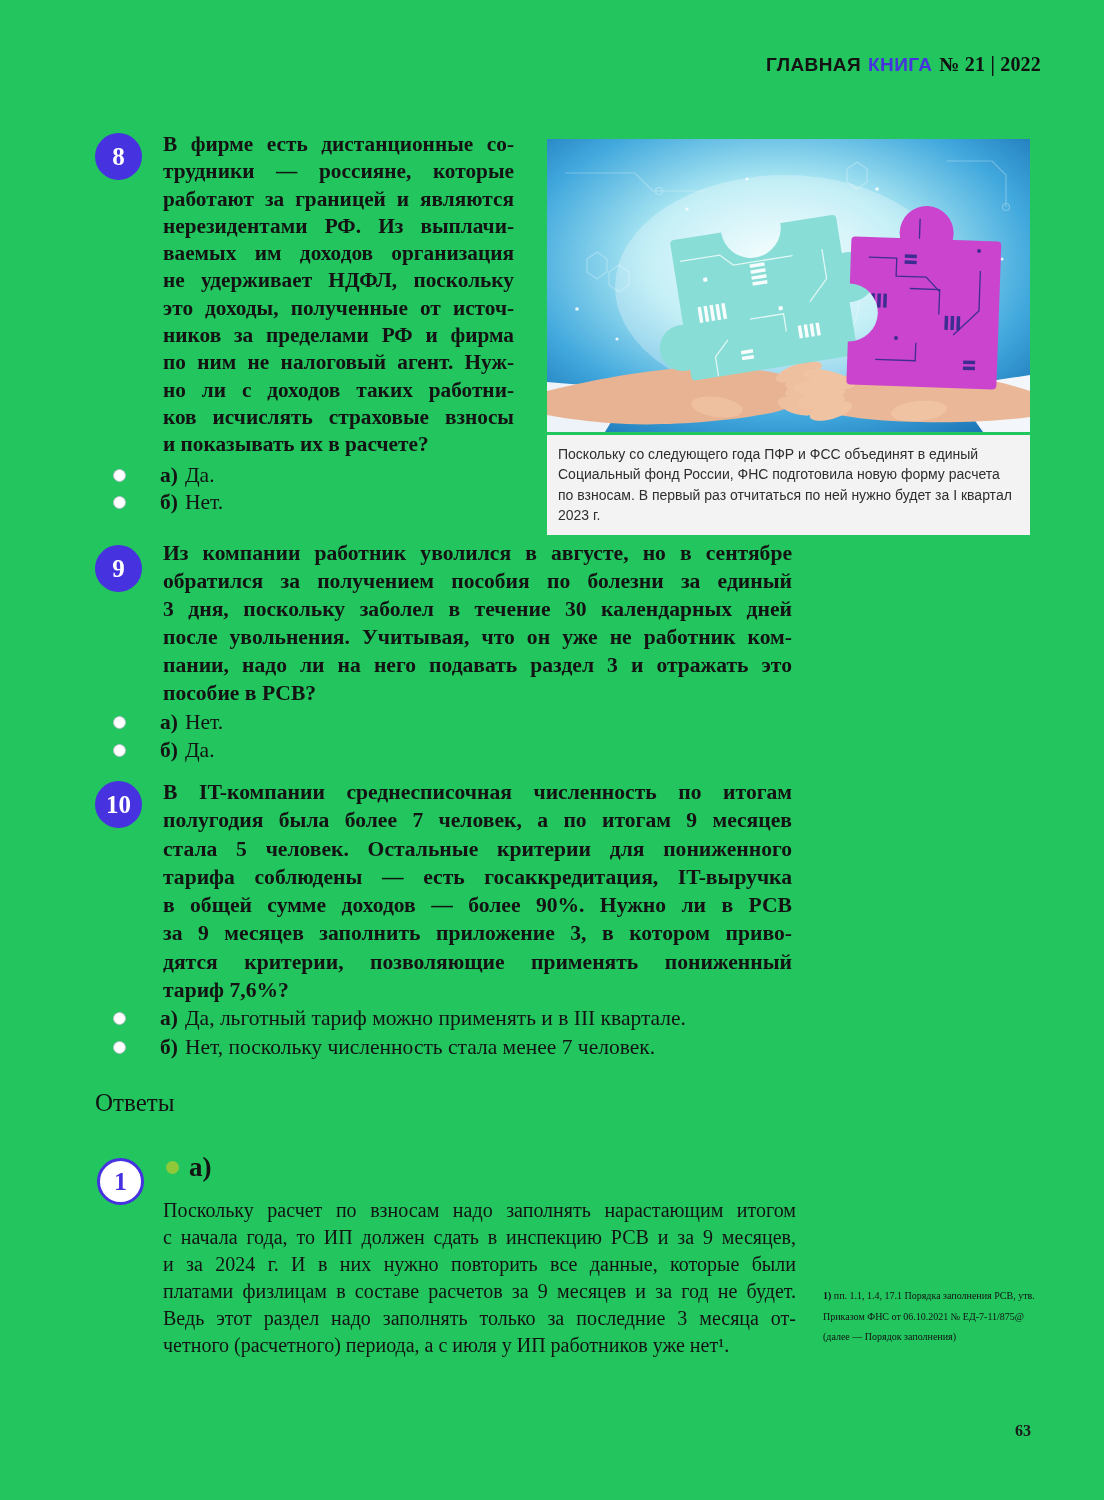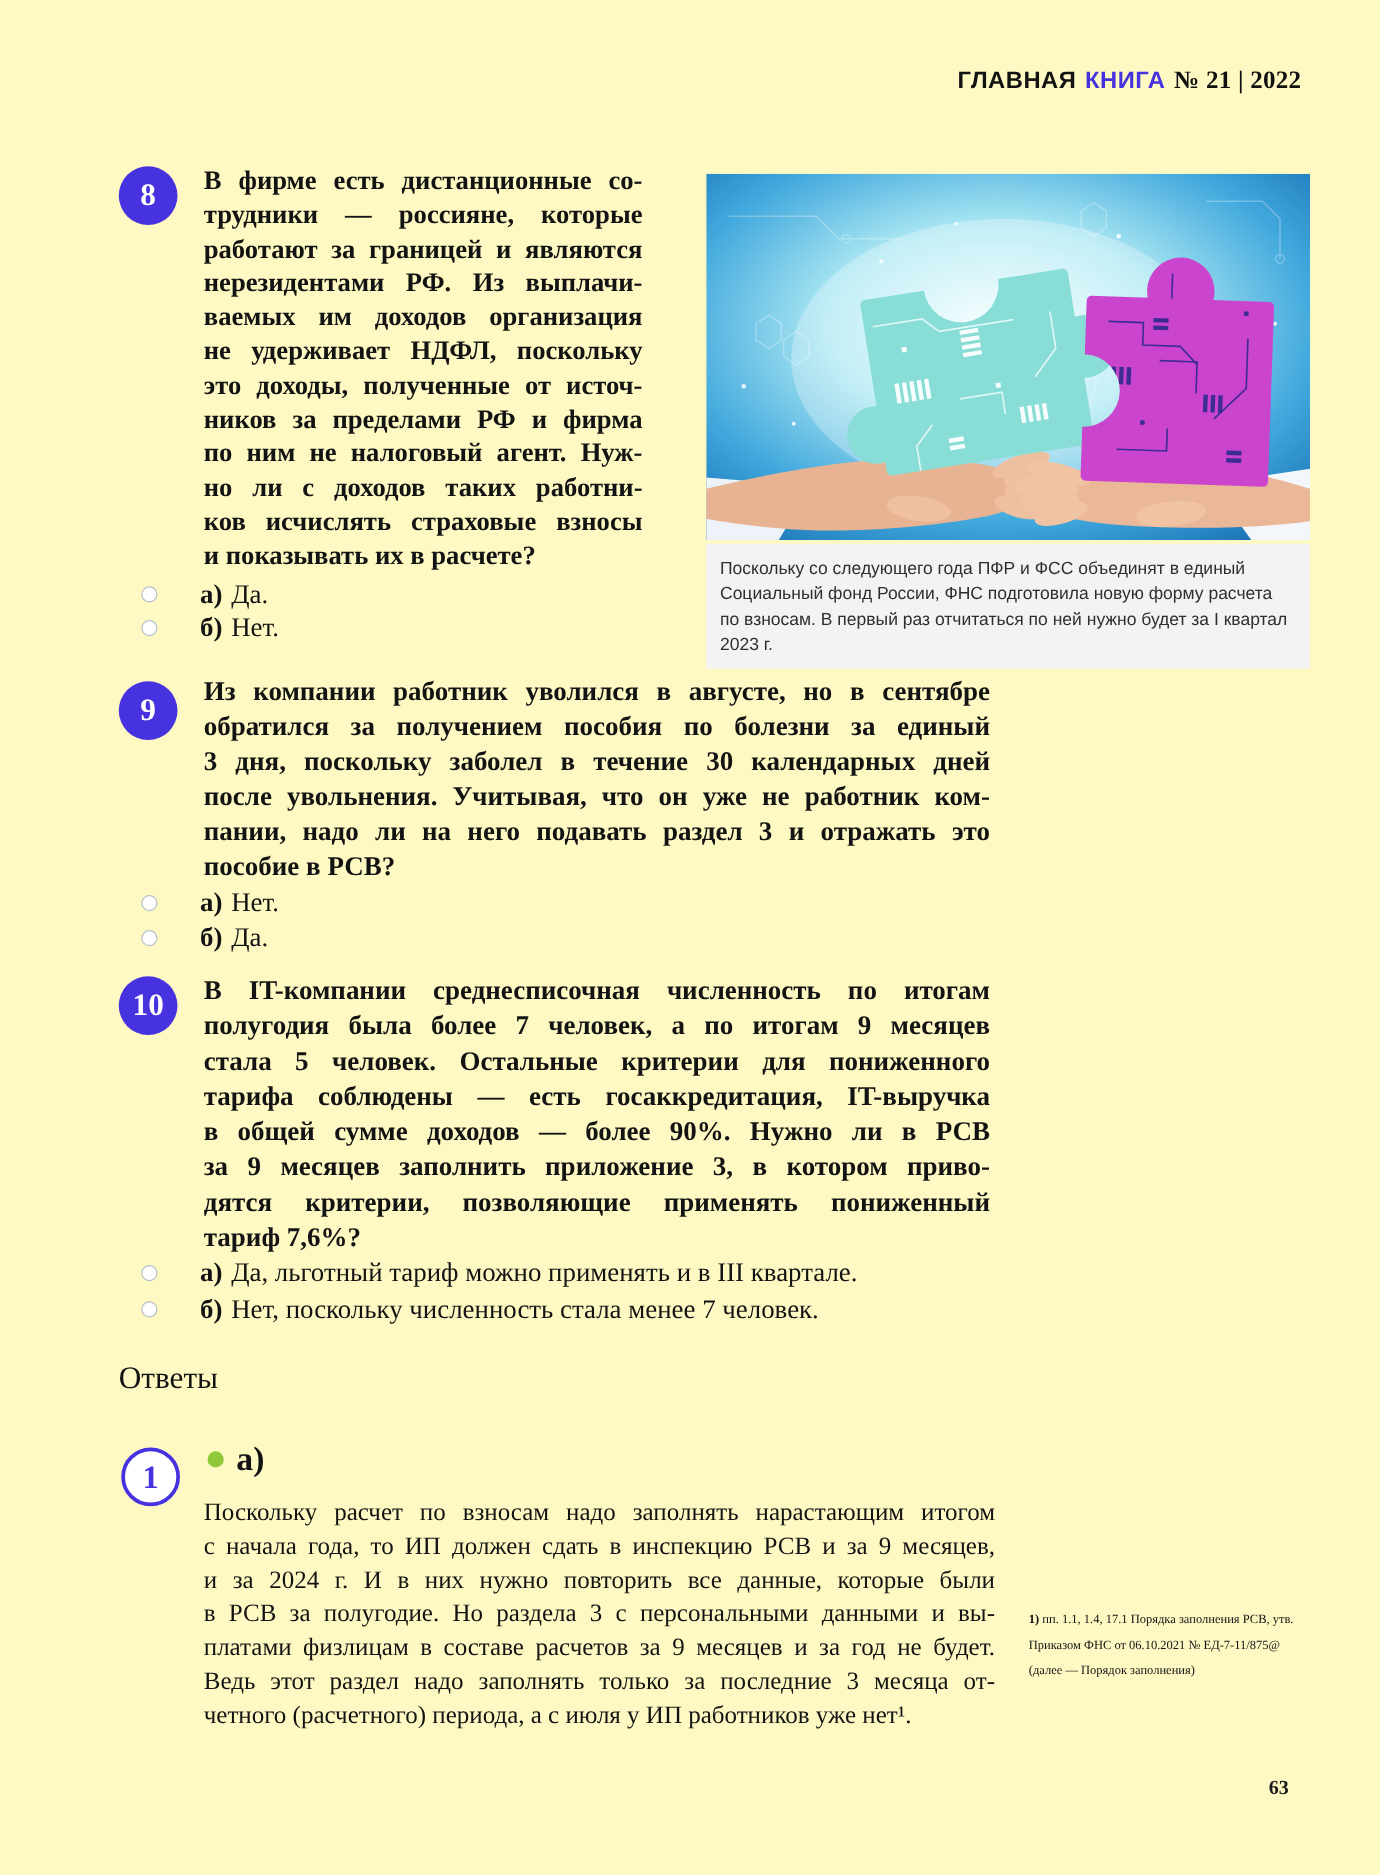--- a/index.html
+++ b/index.html
@@ -1,16 +1,16 @@
 <!DOCTYPE html>
 <html><head>
 <meta charset="utf-8">
 <style>
   html,body{margin:0;padding:0;background:#fff;}
-  .page{position:relative;width:1104px;height:1500px;background:#fef9c3;
+  .page{position:relative;width:1104px;height:1500px;background:#22c55e;
         font-family:"Liberation Serif",serif;color:#131313;overflow:hidden;}
   
   .hdr{position:absolute;top:53px;right:63px;display:flex;align-items:baseline;gap:7px;
        font-family:"Liberation Sans",sans-serif;font-weight:bold;font-size:19px;letter-spacing:.4px;}
   .hdr-blue{color:#4732E0;}
   .hdr-issue{font-family:"Liberation Serif",serif;font-size:20px;letter-spacing:.2px;color:#111;}
   
   .badge{position:absolute;left:95px;width:47px;height:47px;border-radius:50%;background:#4732E0;
          color:#fff;display:flex;align-items:center;justify-content:center;font-weight:bold;font-size:25px;}
   
@@ -19,21 +19,21 @@
   .ln.last{text-align-last:left;}
   .q8{top:131px;width:351px;font-size:21.3px;line-height:27.3px;}
   .q9{top:539px;width:629px;font-size:21.6px;line-height:28px;}
   .q10{top:778px;width:629px;font-size:21.6px;line-height:28.3px;}
   
   .opt{position:absolute;left:113px;display:flex;align-items:center;height:26px;}
   .radio{width:13px;height:13px;border:1.5px solid #b5c0c8;border-radius:50%;box-sizing:border-box;flex:none;background:#fff;}
   .ol{margin-left:34px;font-weight:bold;font-size:21.5px;}
   .ot{margin-left:7px;font-size:21.5px;}
   
-  .photo{position:absolute;left:565px;top:139px;margin:0;width:483px;}
+  .photo{position:absolute;left:547px;top:139px;margin:0;width:483px;}
   .photo svg{display:block;}
   .cap{margin-top:3px;background:#f3f3f3;padding:9px 11px 10px;
        font-family:"Liberation Sans",sans-serif;font-size:14px;line-height:1.45;color:#2e2e2e;}
   
   .answers-h{position:absolute;left:95px;top:1089px;margin:0;font-size:25px;font-weight:normal;}
   .abadge{position:absolute;left:97px;top:1158px;width:47px;height:47px;border-radius:50%;
           border:3px solid #4732E0;color:#4732E0;background:#fff;display:flex;align-items:center;
           justify-content:center;font-weight:bold;font-size:26px;box-sizing:border-box;}
   .ahead{position:absolute;left:166px;top:1152px;display:flex;align-items:center;}
   .dot{width:13px;height:13px;border-radius:50%;background:#8FC93A;margin-right:10px;}
@@ -278,21 +278,20 @@
 
   <div class="abadge">1</div>
   <div class="ahead">
     <span class="dot"></span>
     <span class="alabel">а)</span>
   </div>
   <div class="atext">
     <div class="ln">Поскольку расчет по взносам надо заполнять нарастающим итогом</div>
     <div class="ln">с начала года, то ИП должен сдать в инспекцию РСВ и за 9 месяцев,</div>
     <div class="ln">и за 2024 г. И в них нужно повторить все данные, которые были</div>
-    <div class="ln">в РСВ за полугодие. Но раздела 3 с персональными данными и вы-</div>
     <div class="ln">платами физлицам в составе расчетов за 9 месяцев и за год не будет.</div>
     <div class="ln">Ведь этот раздел надо заполнять только за последние 3 месяца от-</div>
     <div class="ln last">четного (расчетного) периода, а с июля у ИП работников уже нет¹.</div>
   </div>
 
   <aside class="footnote">
     <span class="fn-marker">1)</span>
     <span>пп. 1.1, 1.4, 17.1 Порядка заполнения РСВ, утв. Приказом ФНС от 06.10.2021 № ЕД-7-11/875@ (далее — Порядок заполнения)</span>
   </aside>
 

